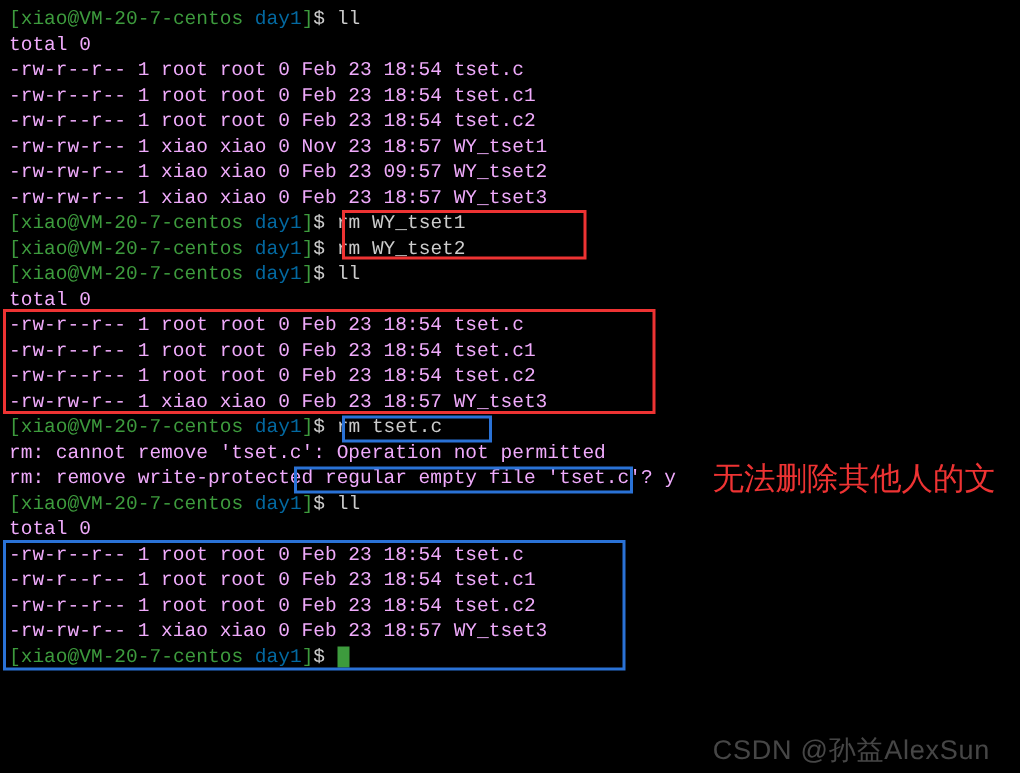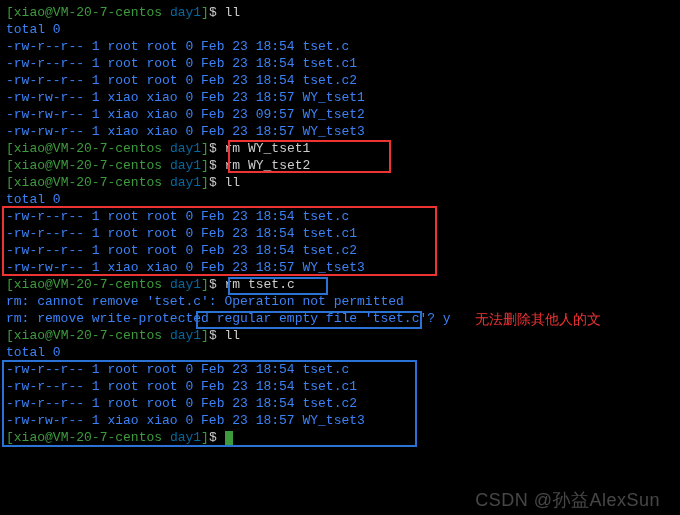--- a/index.html
+++ b/index.html
@@ -14,36 +14,36 @@
       padding: 4px 6px;
       position: relative;
       overflow: hidden;
     }
     .line { white-space: pre; }
     .prompt-user-host { color: #3d9b3d; }
     .prompt-dir { color: #0369a1; }
     .prompt-bracket { color: #3d9b3d; }
     .prompt-dollar { color: #ccc; }
     .cmd { color: #ccc; }
-    .output { color: #3b82f6; }
+    .output { color: #f0abfc; }
     .box-red {
       border: 2px solid #e33;
       position: absolute;
       pointer-events: none;
     }
     .box-blue {
       border: 2px solid #2a72d6;
       position: absolute;
       pointer-events: none;
     }
     .annotation {
       position: absolute;
       color: #e33;
       font-family: Liberation Serif, serif;
-      font-size: 14px;
+      font-size: 21px;
       font-weight: 400;
     }
     .cursor {
       display: inline-block;
       width: 8px;
       height: 14px;
       background: #3d9b3d;
       vertical-align: middle;
     }
     .watermark {
@@ -60,21 +60,21 @@
 </head>
 <body>
 
 <div>
 
 <div class="line"><span class="prompt-bracket">[</span><span class="prompt-user-host">xiao</span><span class="prompt-user-host">@</span><span class="prompt-user-host">VM-20-7-centos</span> <span class="prompt-dir">day1</span><span class="prompt-bracket">]</span><span class="prompt-dollar">$</span> <span class="cmd">ll</span></div>
 <div class="line output">total 0</div>
 <div class="line output">-rw-r--r-- 1 root root 0 Feb 23 18:54 tset.c</div>
 <div class="line output">-rw-r--r-- 1 root root 0 Feb 23 18:54 tset.c1</div>
 <div class="line output">-rw-r--r-- 1 root root 0 Feb 23 18:54 tset.c2</div>
-<div class="line output">-rw-rw-r-- 1 xiao xiao 0 Feb 23 18:57 WY_tset1</div>
+<div class="line output">-rw-rw-r-- 1 xiao xiao 0 Nov 23 18:57 WY_tset1</div>
 <div class="line output">-rw-rw-r-- 1 xiao xiao 0 Feb 23 09:57 WY_tset2</div>
 <div class="line output">-rw-rw-r-- 1 xiao xiao 0 Feb 23 18:57 WY_tset3</div>
 
 <div class="line"><span class="prompt-bracket">[</span><span class="prompt-user-host">xiao</span><span class="prompt-user-host">@</span><span class="prompt-user-host">VM-20-7-centos</span> <span class="prompt-dir">day1</span><span class="prompt-bracket">]</span><span class="prompt-dollar">$</span> <span class="cmd">rm WY_tset1</span></div>
 <div class="line"><span class="prompt-bracket">[</span><span class="prompt-user-host">xiao</span><span class="prompt-user-host">@</span><span class="prompt-user-host">VM-20-7-centos</span> <span class="prompt-dir">day1</span><span class="prompt-bracket">]</span><span class="prompt-dollar">$</span> <span class="cmd">rm WY_tset2</span></div>
 <div class="line"><span class="prompt-bracket">[</span><span class="prompt-user-host">xiao</span><span class="prompt-user-host">@</span><span class="prompt-user-host">VM-20-7-centos</span> <span class="prompt-dir">day1</span><span class="prompt-bracket">]</span><span class="prompt-dollar">$</span> <span class="cmd">ll</span></div>
 <div class="line output">total 0</div>
 <div class="line output">-rw-r--r-- 1 root root 0 Feb 23 18:54 tset.c</div>
 <div class="line output">-rw-r--r-- 1 root root 0 Feb 23 18:54 tset.c1</div>
 <div class="line output">-rw-r--r-- 1 root root 0 Feb 23 18:54 tset.c2</div>

